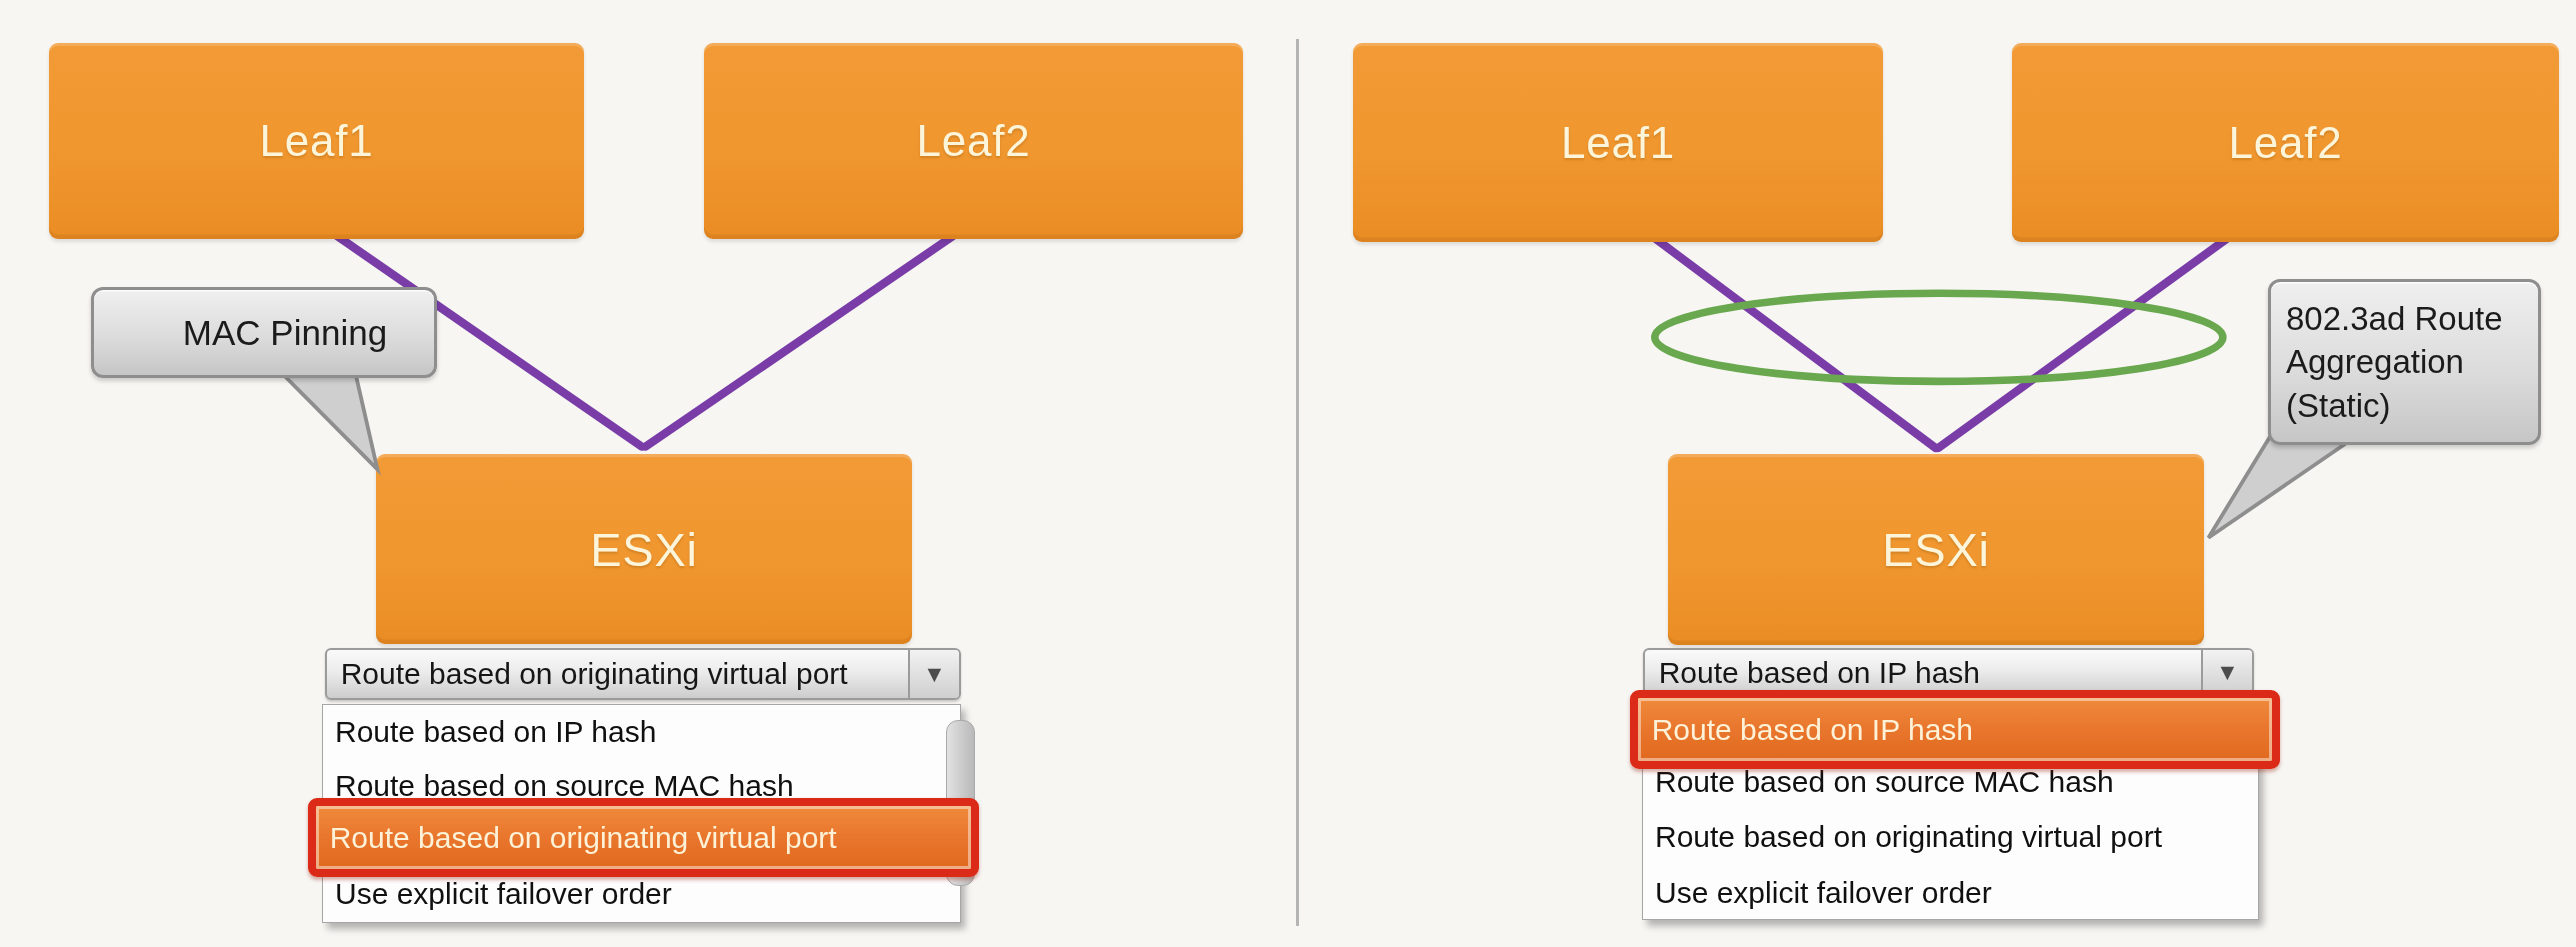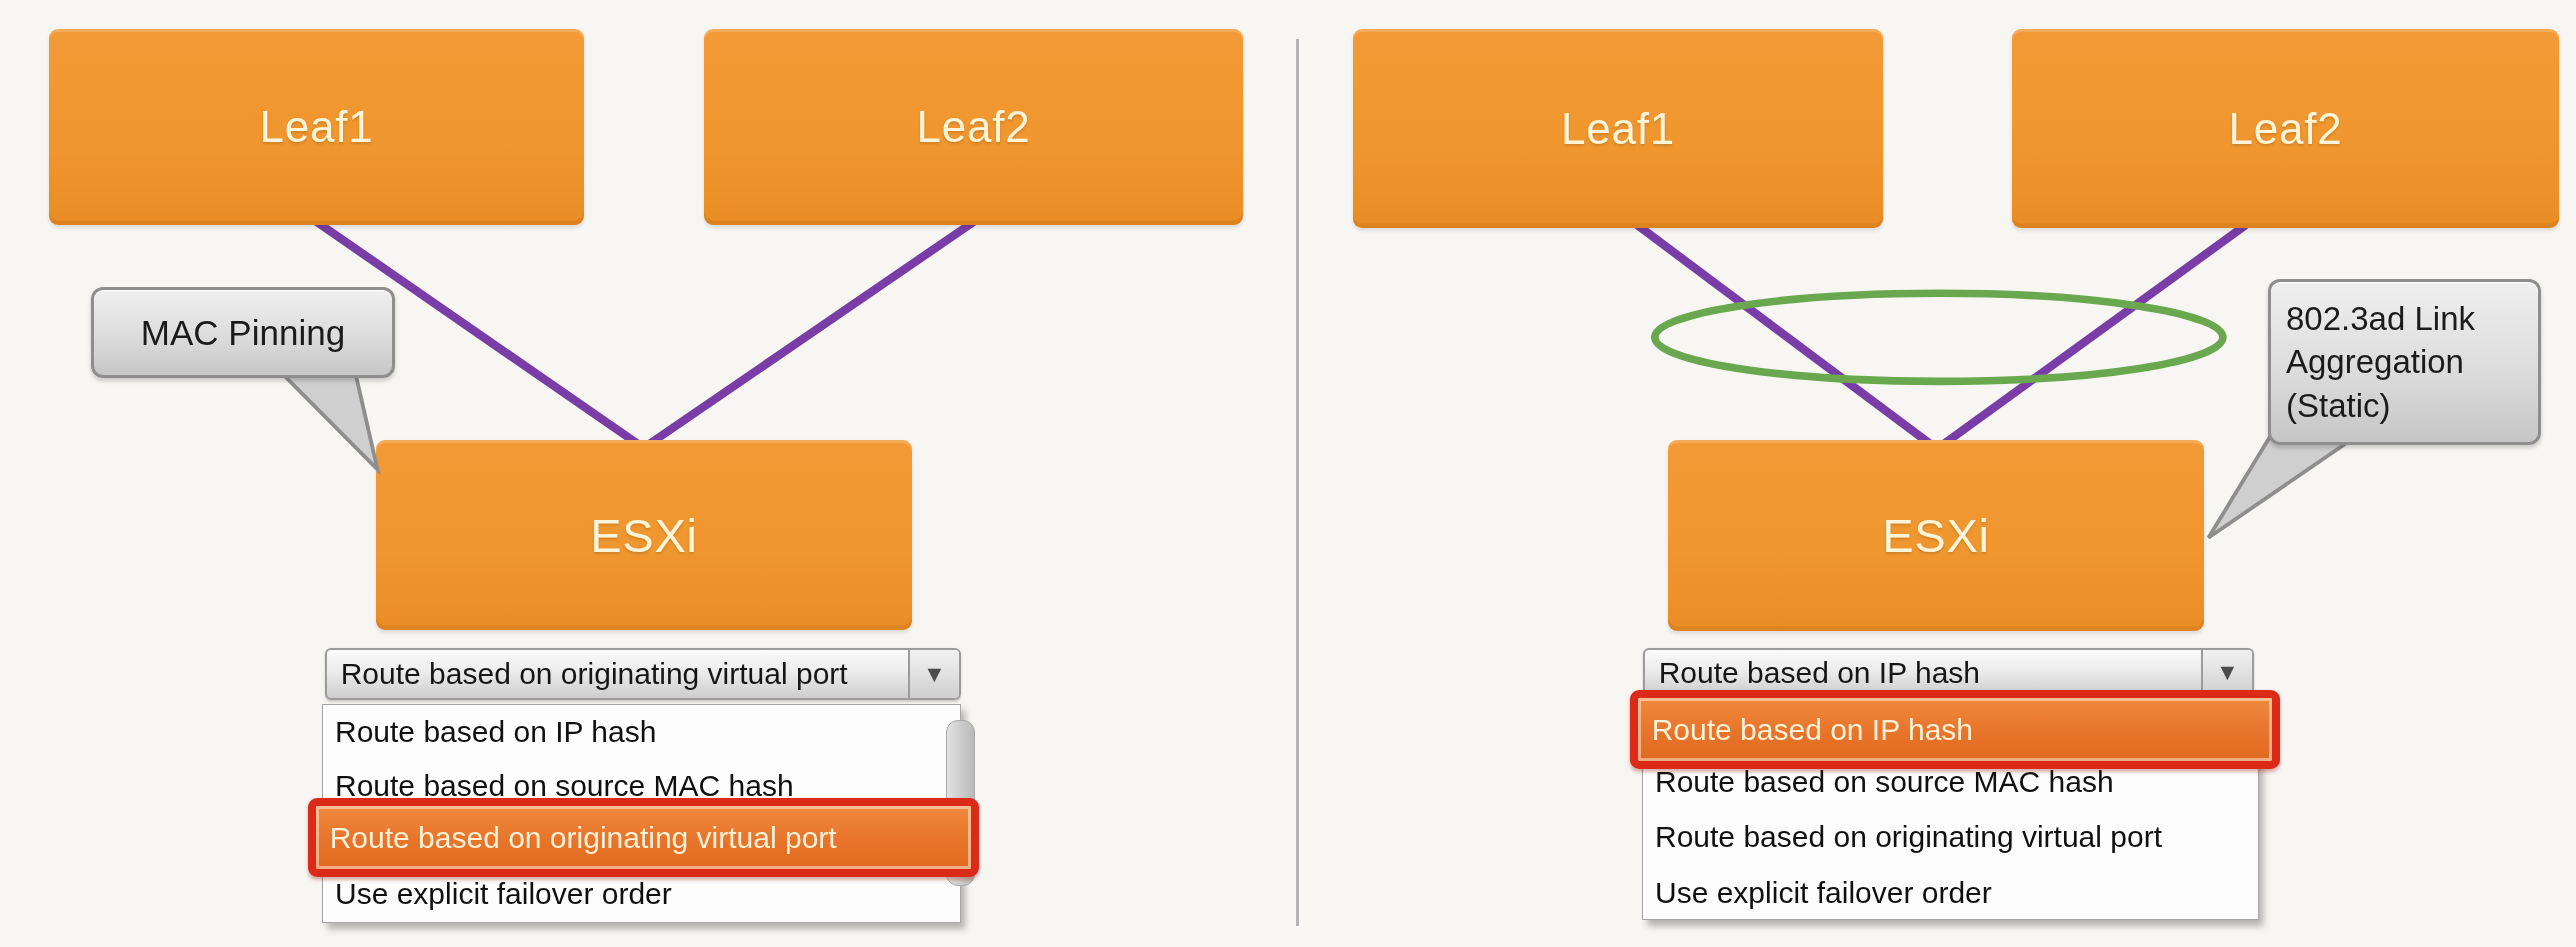--- a/index.html
+++ b/index.html
@@ -11,30 +11,31 @@
   svg.layer{position:absolute;left:0;top:0;width:2576px;height:948px;}
   .z1{z-index:1}.z3{z-index:3}
 
   .orange-box{
     position:absolute;z-index:2;border-radius:9px;
     background:linear-gradient(180deg,#f29a36 0%,#f0962e 60%,#ea8c24 100%);
     box-shadow:inset 0 3px 0 rgba(255,255,255,.18), inset 0 -4.6px 0 rgba(160,90,10,.18), 0 2.3px 3.8px rgba(0,0,0,.10);
     display:flex;align-items:center;justify-content:center;
     color:#fdf5da;font-size:44px;letter-spacing:0.8px;
     text-shadow:0 1.5px 2.3px rgba(120,70,0,.25);
+    margin-top:14px;
   }
   .esxi{font-size:47px;}
 
   .callout{
     position:absolute;z-index:4;border:3.8px solid #8e8e8e;border-radius:12px;
     background:linear-gradient(180deg,#efefef 0%,#dcdcdc 55%,#c6c6c6 100%);
     box-shadow:0 3px 4.6px rgba(0,0,0,.18), inset 0 1.5px 0 rgba(255,255,255,.8);
     color:#1b1b1b;display:flex;align-items:center;
   }
-  .callout.center{justify-content:center;}
+  .callout.center{justify-content:center;padding-left:42px;}
 
   .divider{position:absolute;z-index:1;background:#b4b4b4;}
 
   .select-bar{
     position:absolute;z-index:5;box-sizing:border-box;
     border:2.3px solid #9b9b9b;border-radius:6px;
     background:linear-gradient(180deg,#fafafa 0%,#ececec 45%,#cdcdcd 100%);
     box-shadow:0 1.5px 2.3px rgba(0,0,0,.18);
     display:flex;align-items:center;color:#161616;font-size:30px;
   }
@@ -135,21 +136,21 @@
       <span>Leaf1</span>
     </div>
     <div class="orange-box" style="left:2012px;top:29px;width:547px;height:199px;">
       <span>Leaf2</span>
     </div>
     <div class="orange-box esxi" style="left:1668px;top:440px;width:536px;height:191px;">
       <span>ESXi</span>
     </div>
 
     <div class="callout" style="left:2268px;top:279px;width:273px;height:166px;font-size:33px;line-height:1.32;padding-left:15px;box-sizing:border-box;">
-      <span>802.3ad Link Aggregation (Static)</span>
+      <span>802.3ad Route Aggregation (Static)</span>
     </div>
 
     <div class="select-bar" style="left:1643px;top:648px;width:611px;height:49px;">
       <span class="select-label">Route based on IP hash</span>
       <span class="select-arrow">
         <span>▼</span>
       </span>
     </div>
 
     <div class="option-list" style="left:1642px;top:698px;width:617px;height:222px;">

